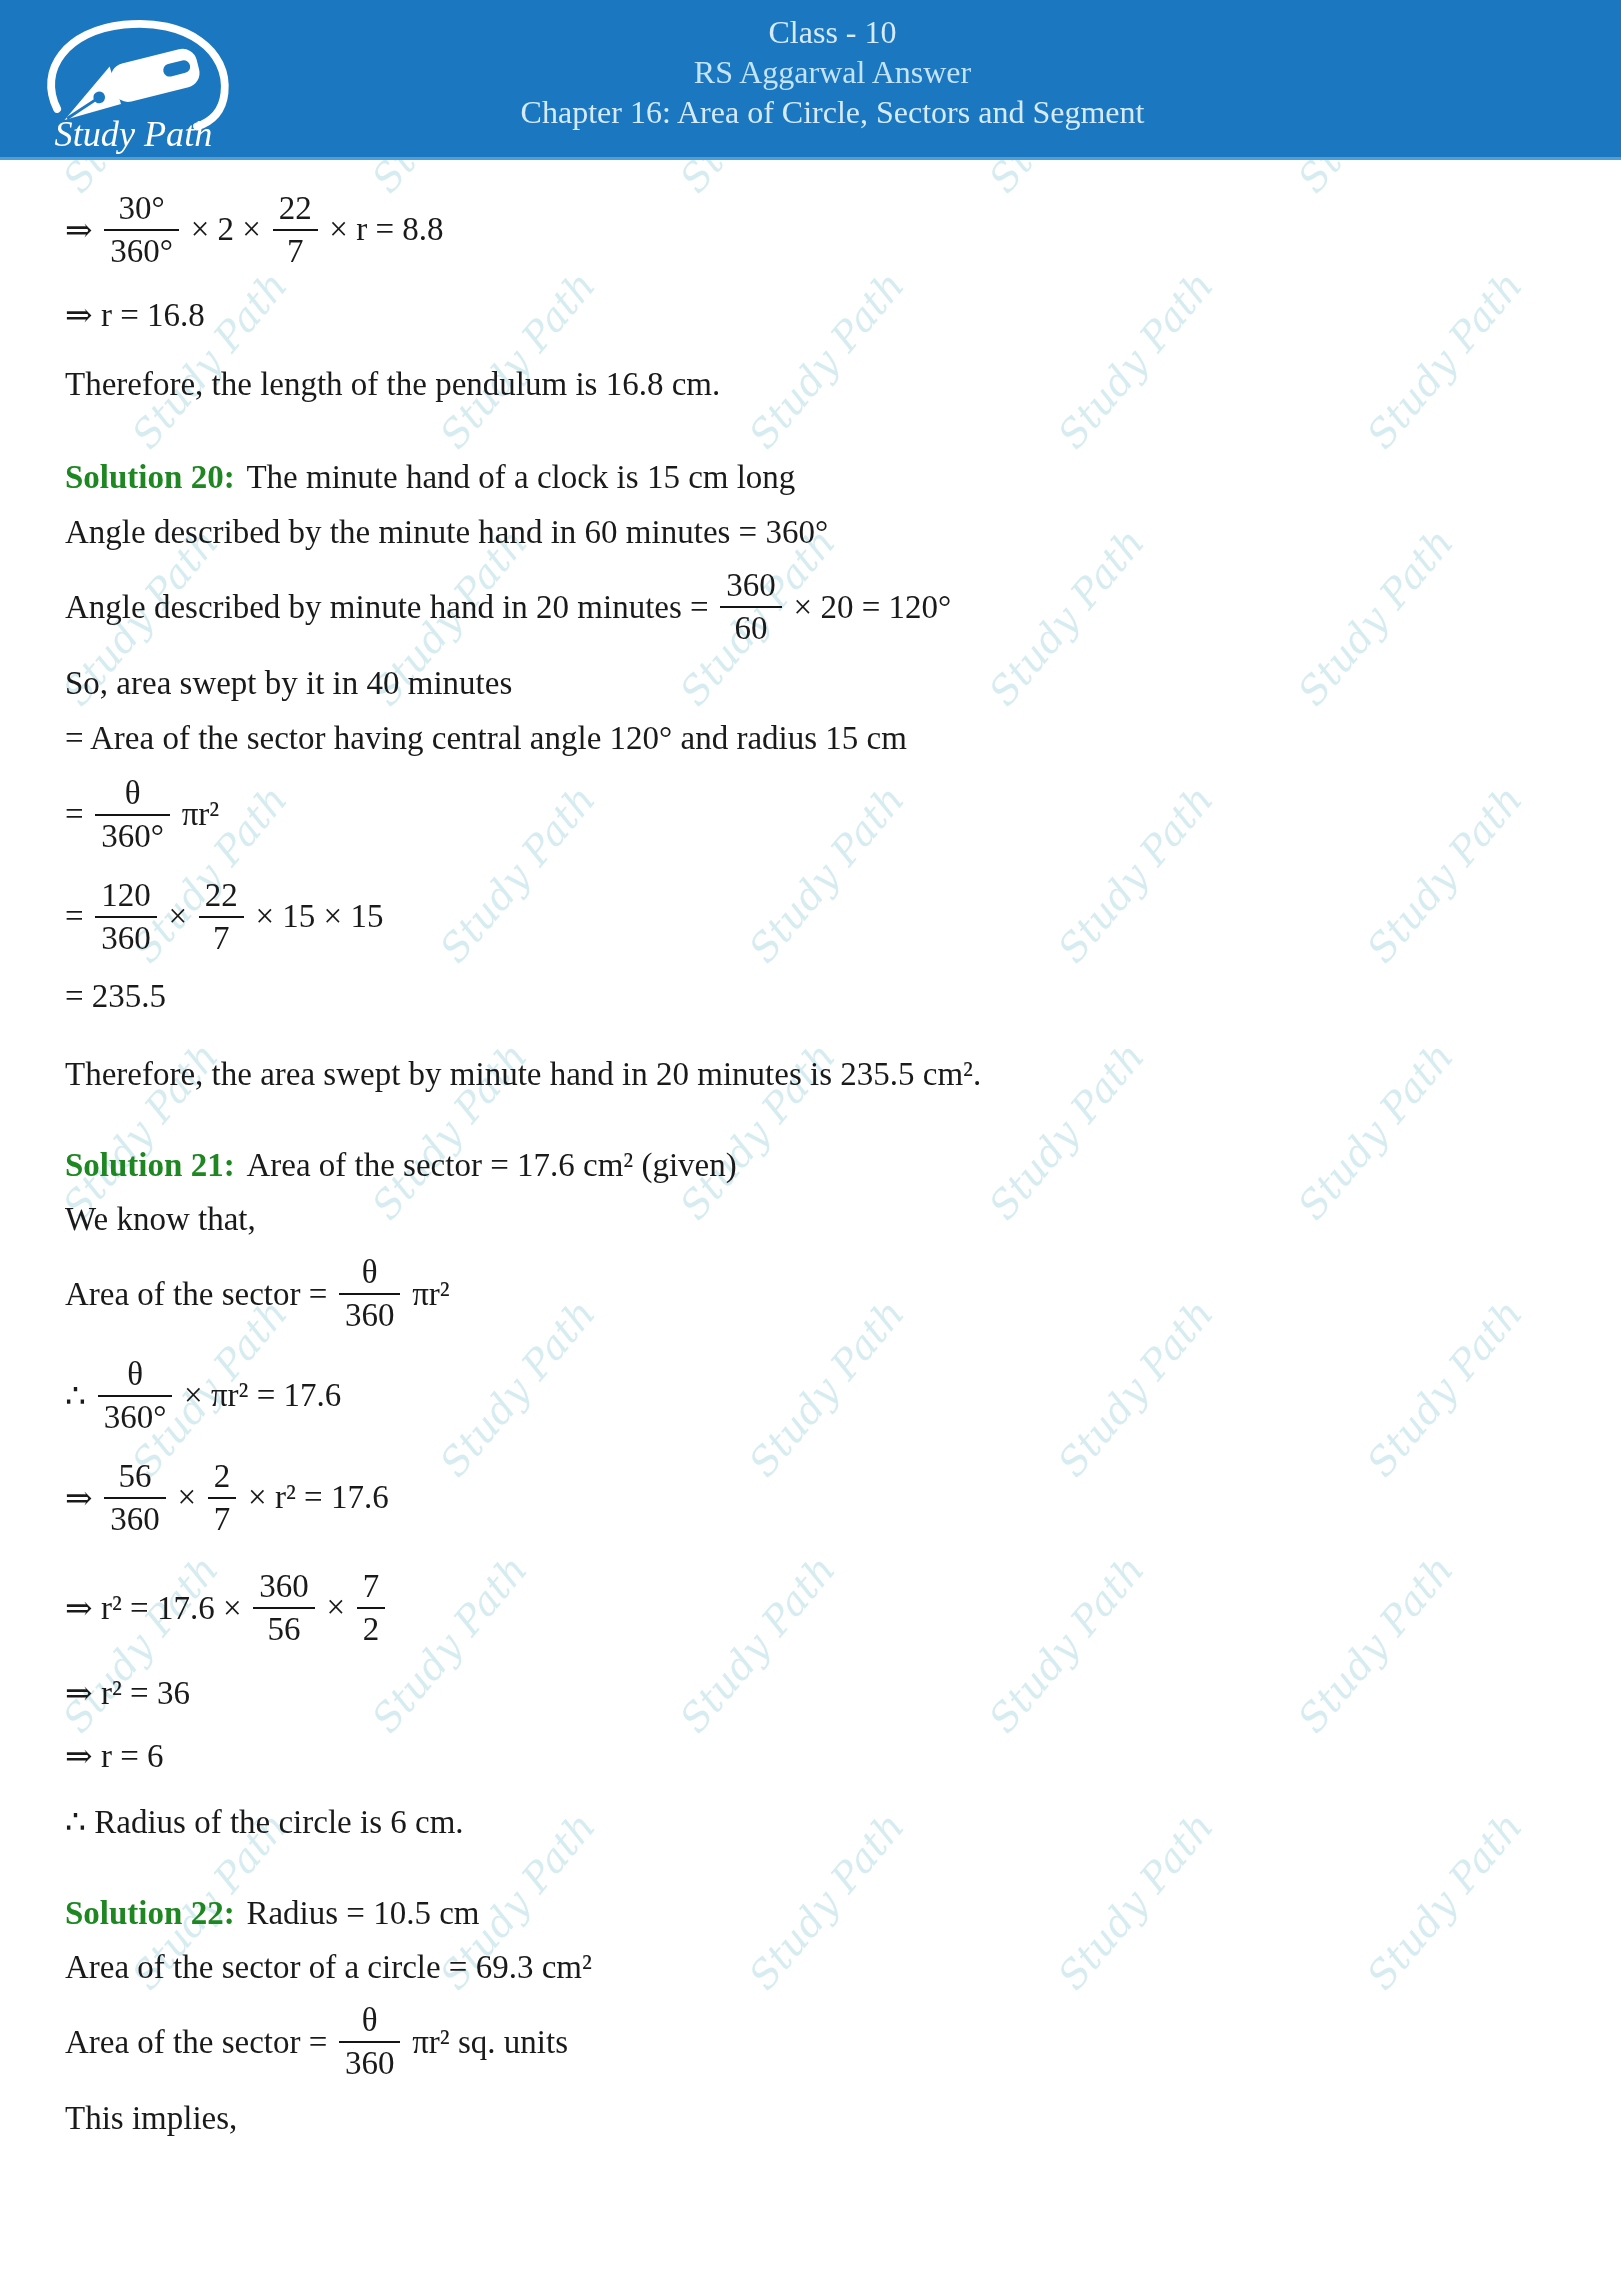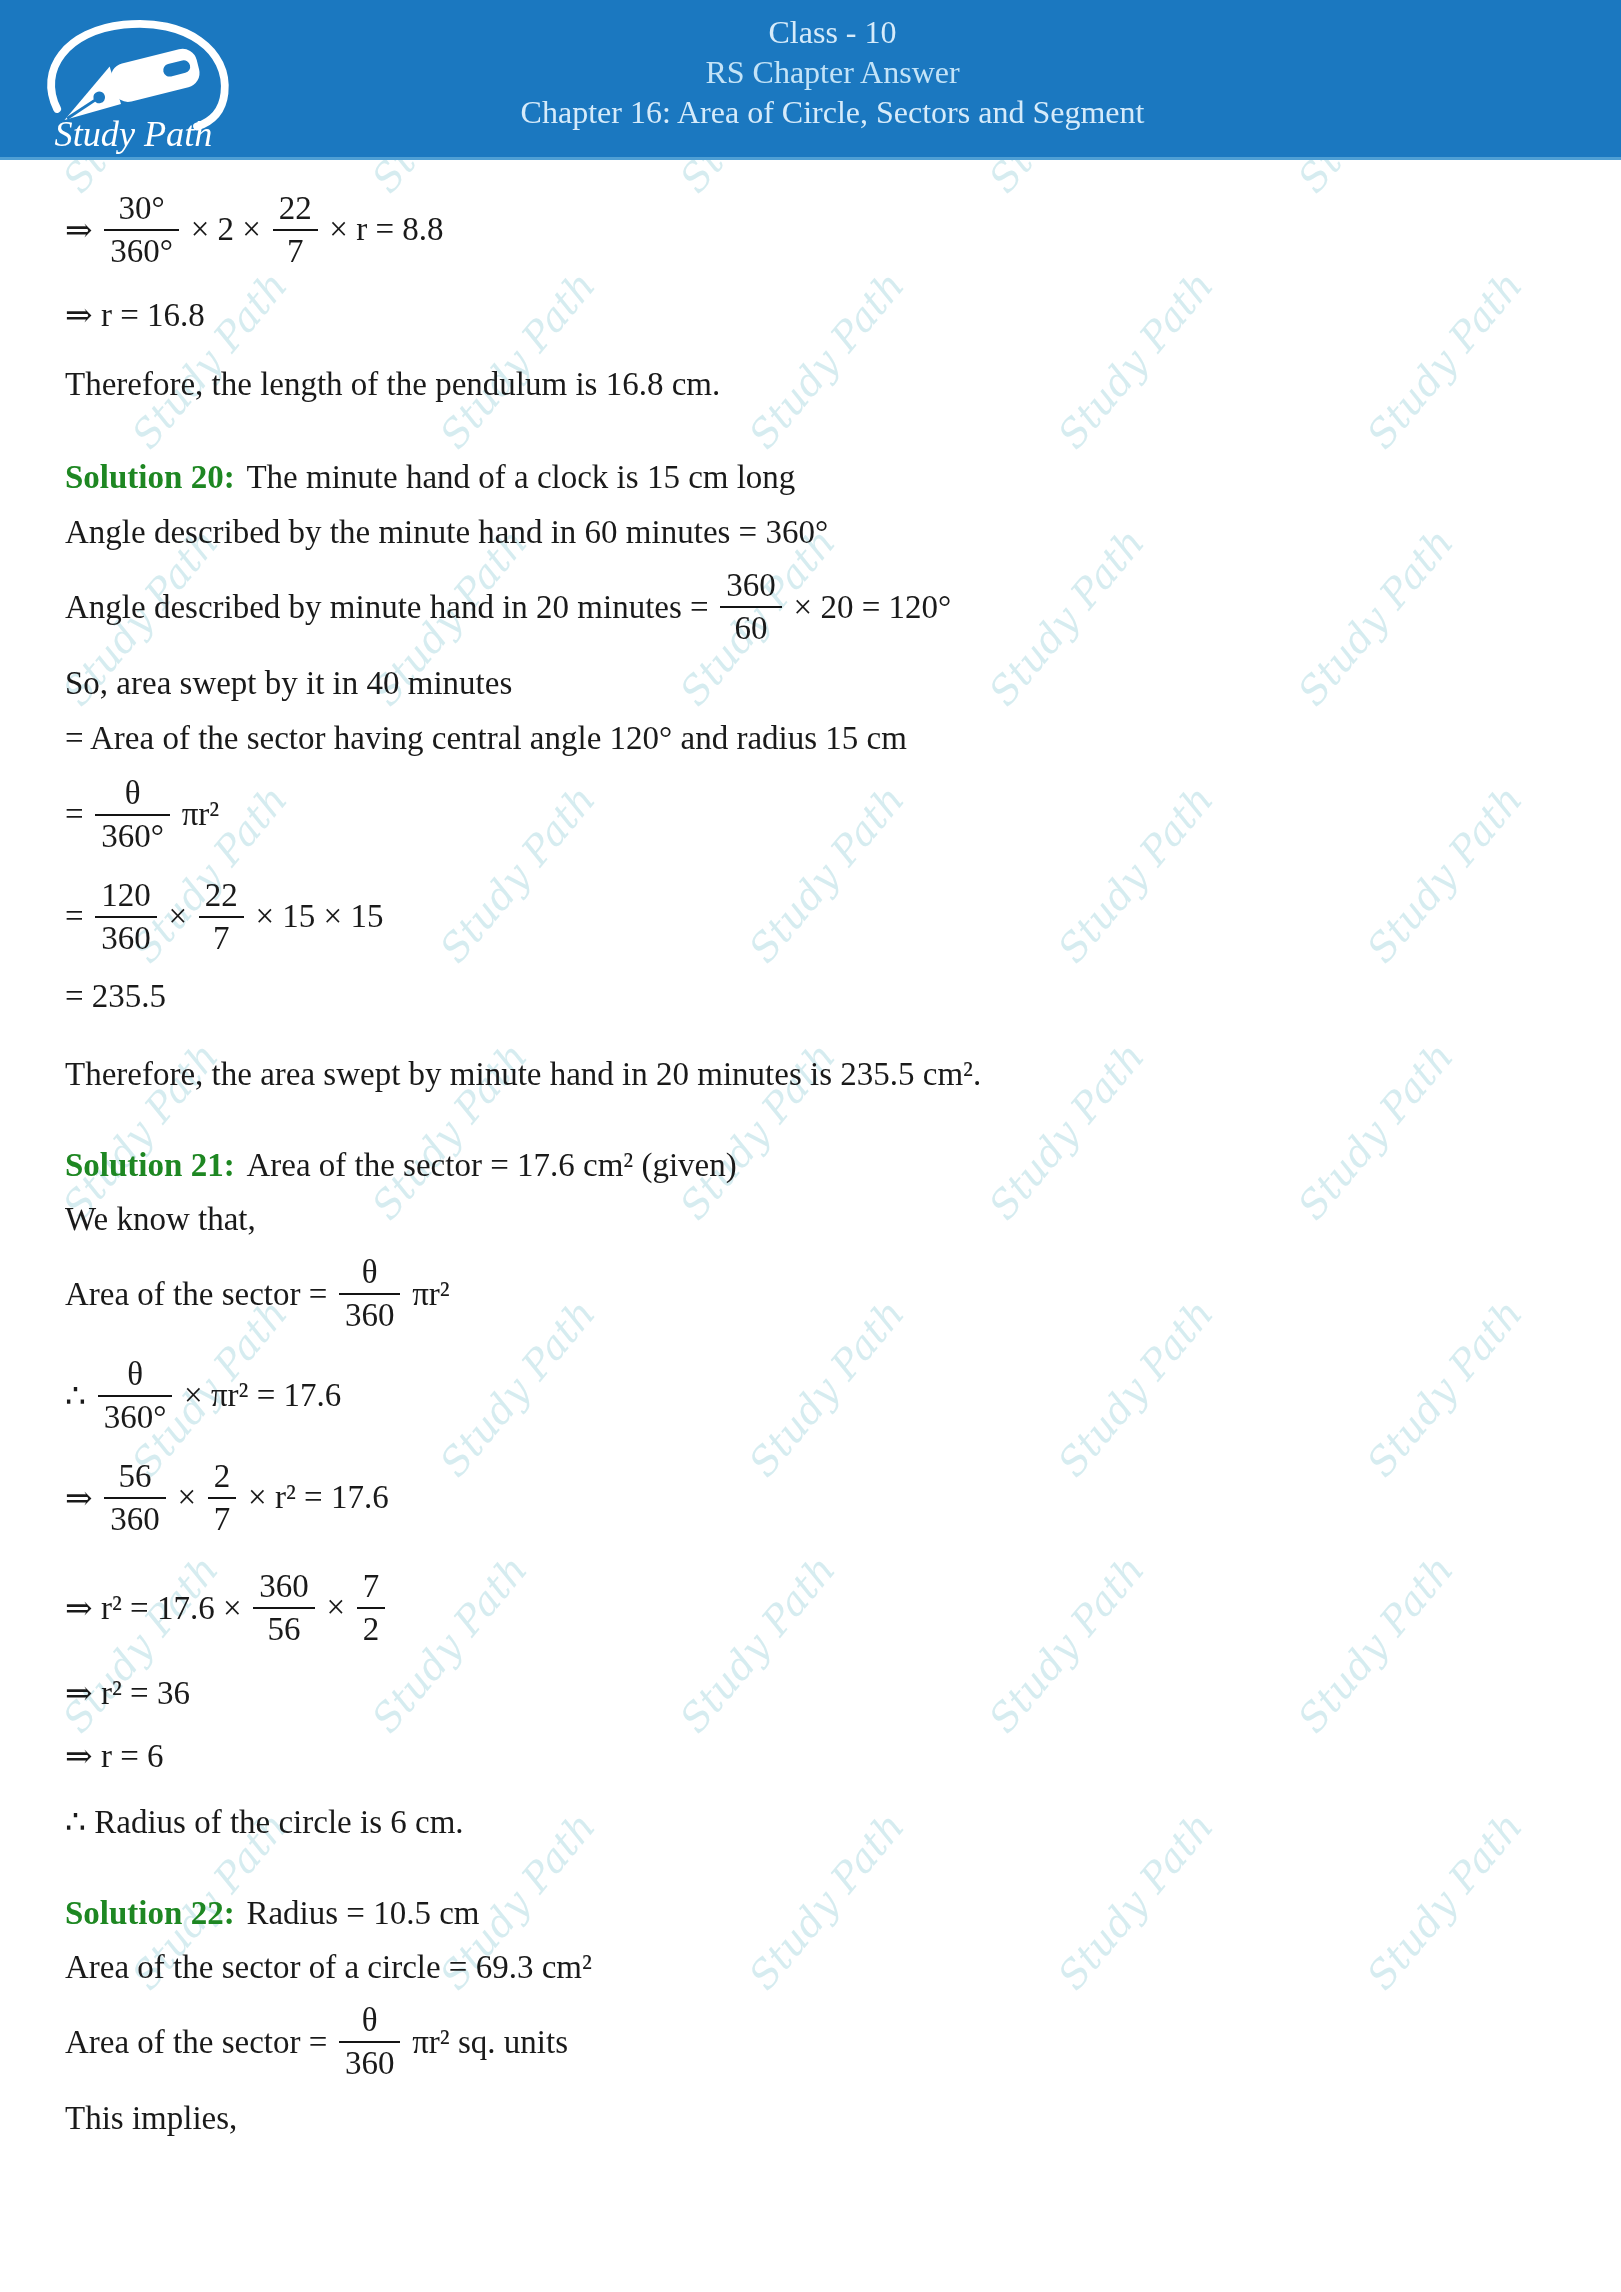--- a/index.html
+++ b/index.html
@@ -77,21 +77,21 @@
         <rect x="96" y="58" width="90" height="40" rx="15" fill="#ffffff"></rect>
         <polygon points="40,100 98,58 100,98" fill="#ffffff"></polygon>
         <circle cx="80" cy="86" r="6" fill="#1b78c0"></circle>
         <line x1="43" y1="99" x2="80" y2="86" stroke="#1b78c0" stroke-width="3"></line>
         <rect x="150" y="70" width="28" height="13" rx="6.5" fill="#1b78c0"></rect>
       </g>
       <text x="118" y="144" text-anchor="middle" font-family="Liberation Serif, DejaVu Serif, serif" font-style="italic" font-size="37" fill="#ffffff">Study Path</text>
     </svg>
     <div class="header-titles">
       <div class="h-line1">Class - 10</div>
-      <div class="h-line2">RS Chapter Answer</div>
+      <div class="h-line2">RS Aggarwal Answer</div>
       <div class="h-line3">Chapter 16: Area of Circle, Sectors and Segment</div>
     </div>
   </div>
 
   <div class="wm-layer">
       <span class="wm" style="left: 54px; top: 172px;">Study Path</span>
       <span class="wm" style="left: 363px; top: 172px;">Study Path</span>
       <span class="wm" style="left: 671px; top: 172px;">Study Path</span>
       <span class="wm" style="left: 980px; top: 172px;">Study Path</span>
       <span class="wm" style="left: 1289px; top: 172px;">Study Path</span>

